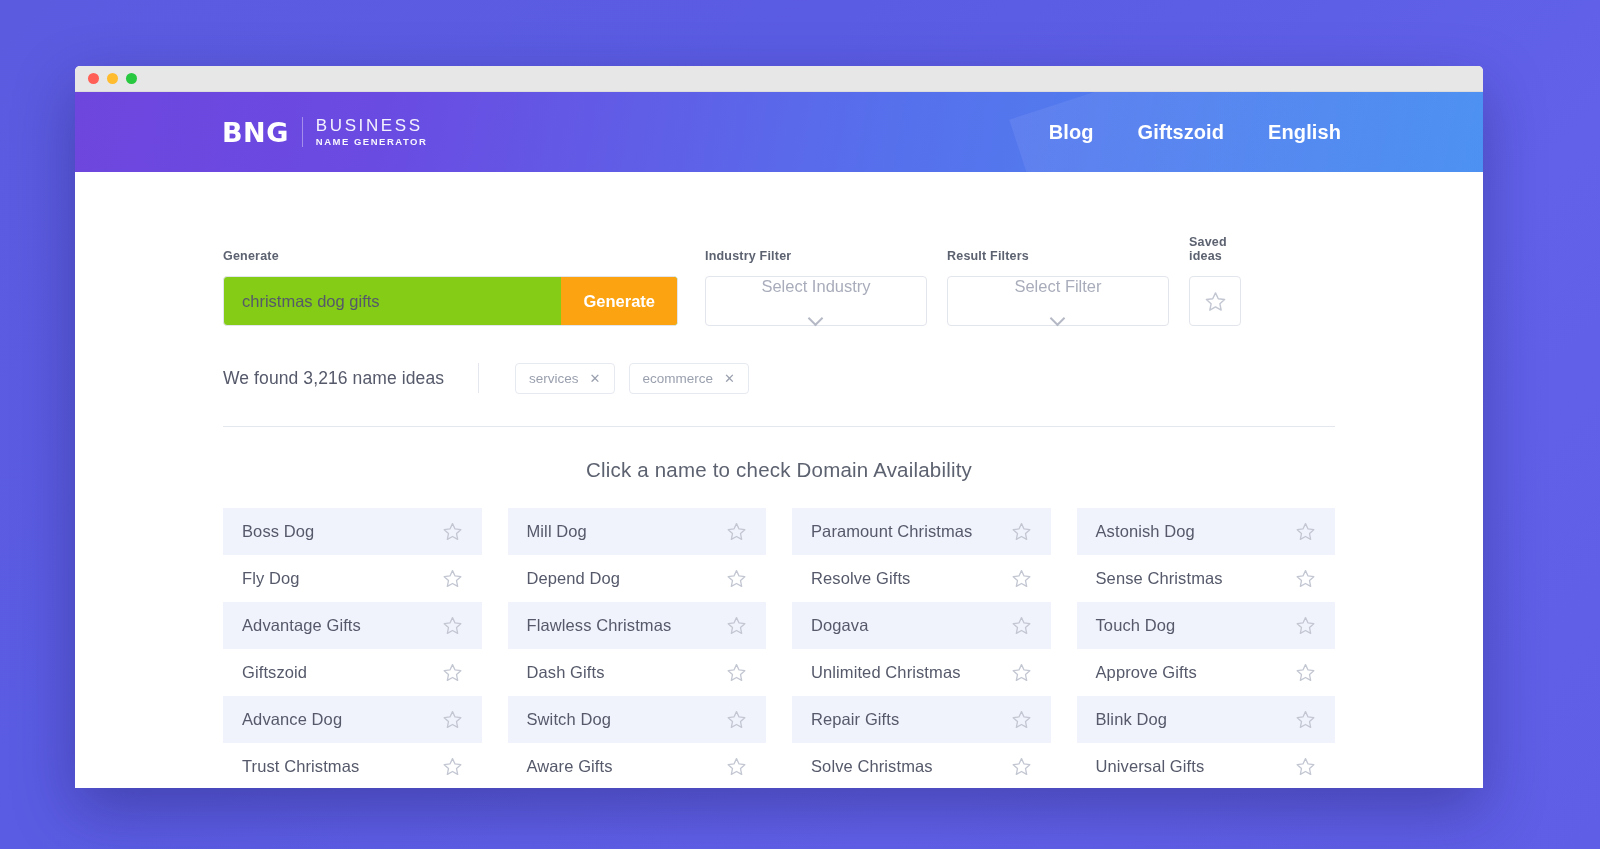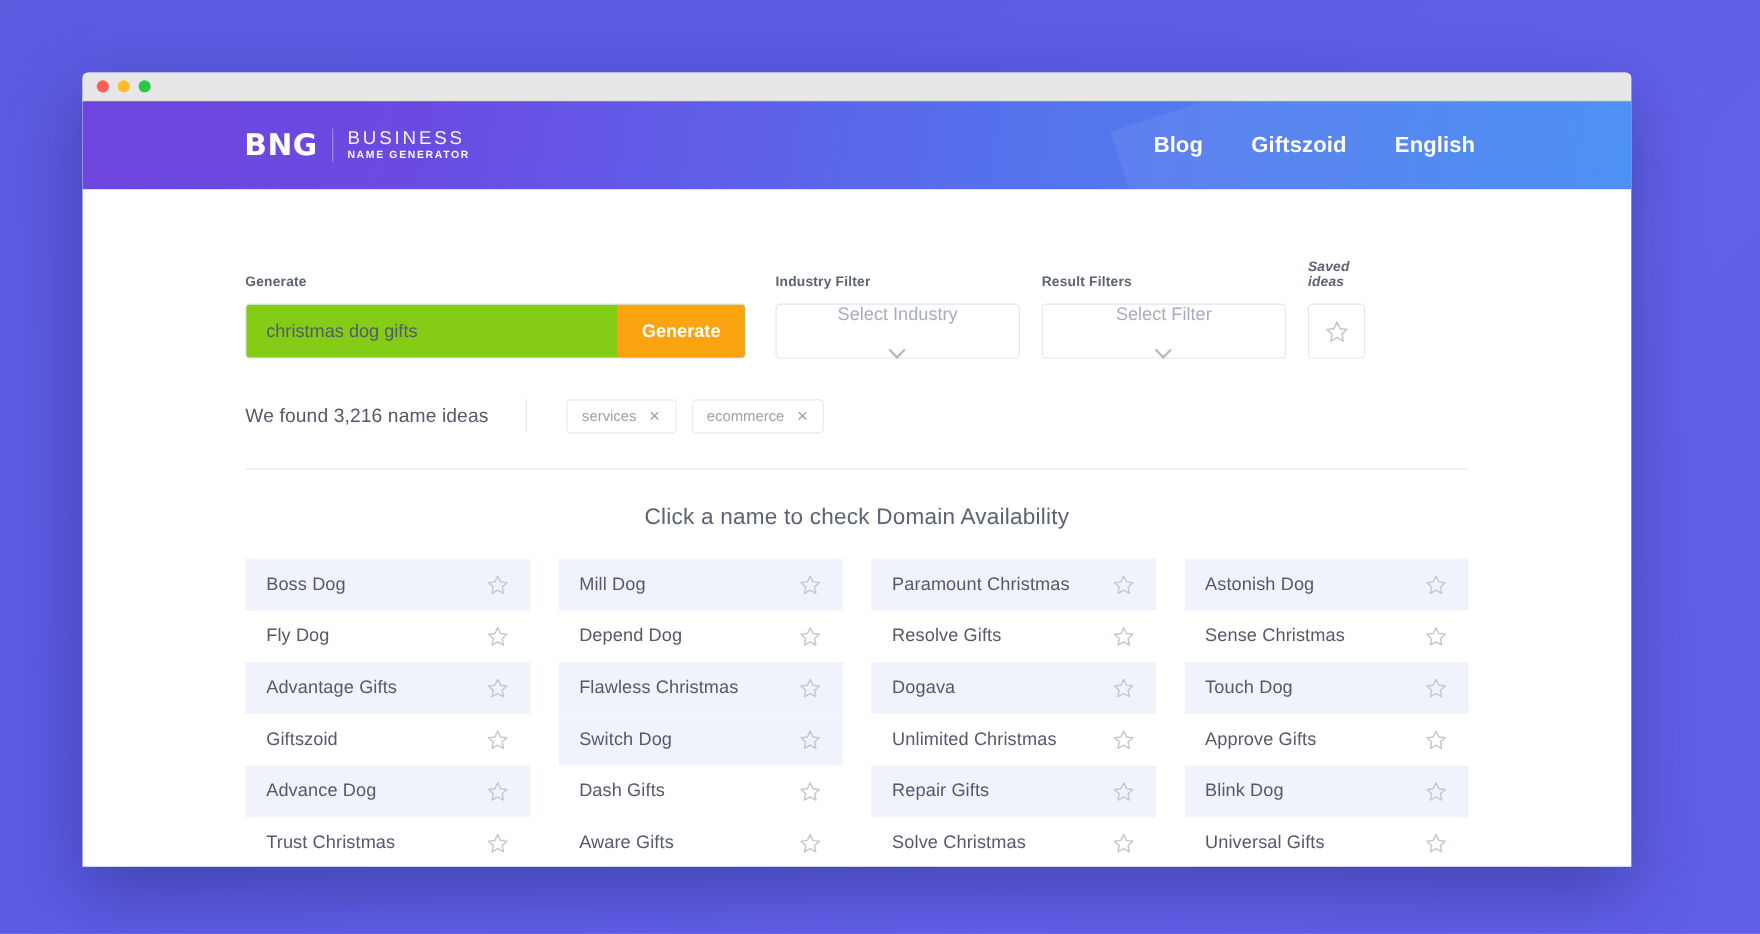--- a/index.html
+++ b/index.html
@@ -149,21 +149,21 @@
   .select-placeholder { font-size: 16.5px; color: #a9adbb; }
   .chev { width: 13px; height: 13px; position: relative; }
   .chev::before {
     content: ""; position: absolute; left: 0; top: 1px;
     width: 9px; height: 9px;
     border-right: 2px solid #b5b9c6;
     border-bottom: 2px solid #b5b9c6;
     transform: rotate(45deg);
   }
 
-  .saved-field { width: 58px; font-style: italic; }
+  .saved-field { width: 58px; }
   .saved-box {
     width: 52px; height: 50px;
     border: 1px solid #e2e5ec;
     border-radius: 4px;
     background: #fff;
     display: flex; align-items: center; justify-content: center;
     cursor: pointer;
   }
 
   
@@ -375,28 +375,28 @@
             <svg width="21" height="21" viewBox="0 0 24 24" fill="none" stroke="#c3c7d2" stroke-width="1.5" stroke-linejoin="round" class="star">
               <polygon points="12,3 14.9,9.1 21.5,9.9 16.6,14.4 17.9,21 12,17.7 6.1,21 7.4,14.4 2.5,9.9 9.1,9.1"></polygon>
             </svg>
           </div>
           <div class="result-row alt">
             <span class="result-name">Flawless Christmas</span>
             <svg width="21" height="21" viewBox="0 0 24 24" fill="none" stroke="#c3c7d2" stroke-width="1.5" stroke-linejoin="round" class="star">
               <polygon points="12,3 14.9,9.1 21.5,9.9 16.6,14.4 17.9,21 12,17.7 6.1,21 7.4,14.4 2.5,9.9 9.1,9.1"></polygon>
             </svg>
           </div>
+          <div class="result-row">
+            <span class="result-name">Dash Gifts</span>
+            <svg width="21" height="21" viewBox="0 0 24 24" fill="none" stroke="#c3c7d2" stroke-width="1.5" stroke-linejoin="round" class="star">
+              <polygon points="12,3 14.9,9.1 21.5,9.9 16.6,14.4 17.9,21 12,17.7 6.1,21 7.4,14.4 2.5,9.9 9.1,9.1"></polygon>
+            </svg>
+          </div>
           <div class="result-row alt">
             <span class="result-name">Switch Dog</span>
-            <svg width="21" height="21" viewBox="0 0 24 24" fill="none" stroke="#c3c7d2" stroke-width="1.5" stroke-linejoin="round" class="star">
-              <polygon points="12,3 14.9,9.1 21.5,9.9 16.6,14.4 17.9,21 12,17.7 6.1,21 7.4,14.4 2.5,9.9 9.1,9.1"></polygon>
-            </svg>
-          </div>
-          <div class="result-row">
-            <span class="result-name">Dash Gifts</span>
             <svg width="21" height="21" viewBox="0 0 24 24" fill="none" stroke="#c3c7d2" stroke-width="1.5" stroke-linejoin="round" class="star">
               <polygon points="12,3 14.9,9.1 21.5,9.9 16.6,14.4 17.9,21 12,17.7 6.1,21 7.4,14.4 2.5,9.9 9.1,9.1"></polygon>
             </svg>
           </div>
           <div class="result-row">
             <span class="result-name">Aware Gifts</span>
             <svg width="21" height="21" viewBox="0 0 24 24" fill="none" stroke="#c3c7d2" stroke-width="1.5" stroke-linejoin="round" class="star">
               <polygon points="12,3 14.9,9.1 21.5,9.9 16.6,14.4 17.9,21 12,17.7 6.1,21 7.4,14.4 2.5,9.9 9.1,9.1"></polygon>
             </svg>
           </div>

